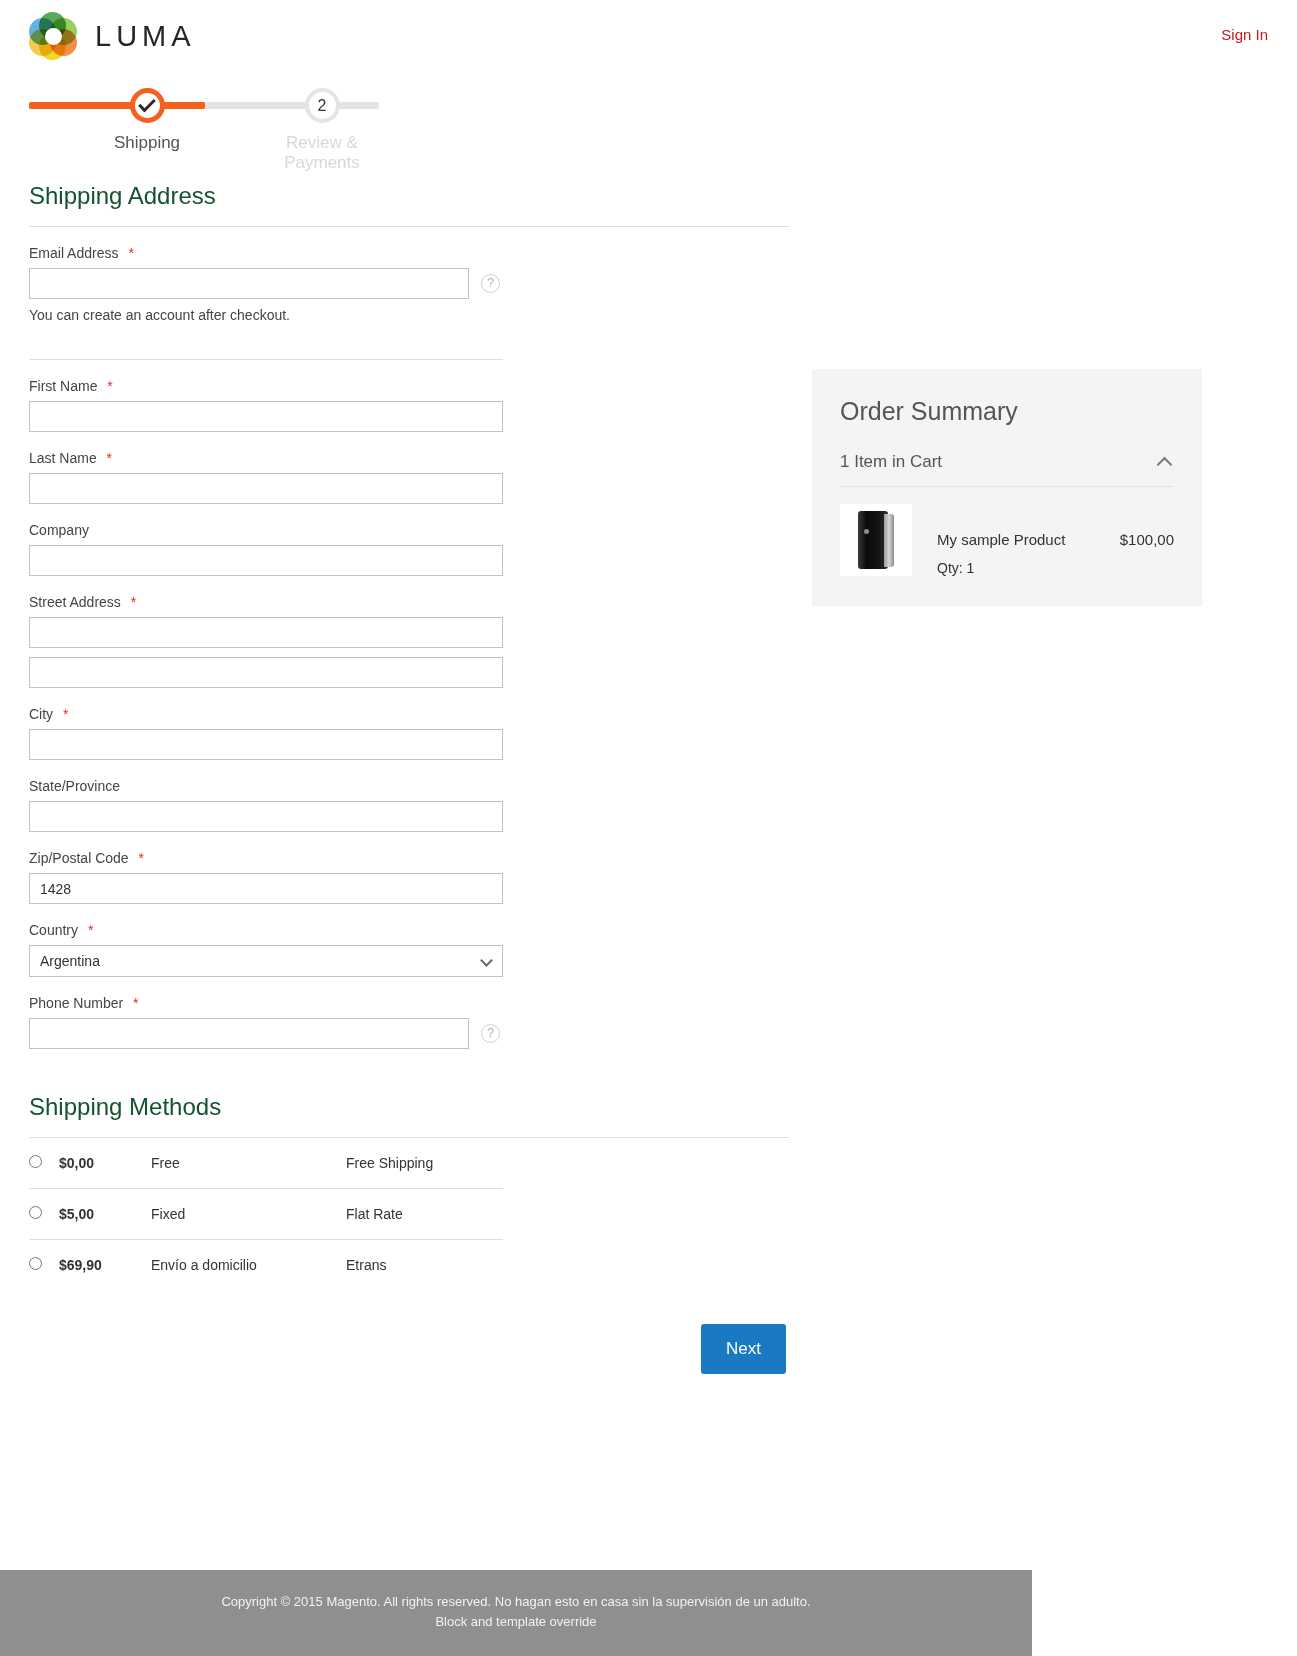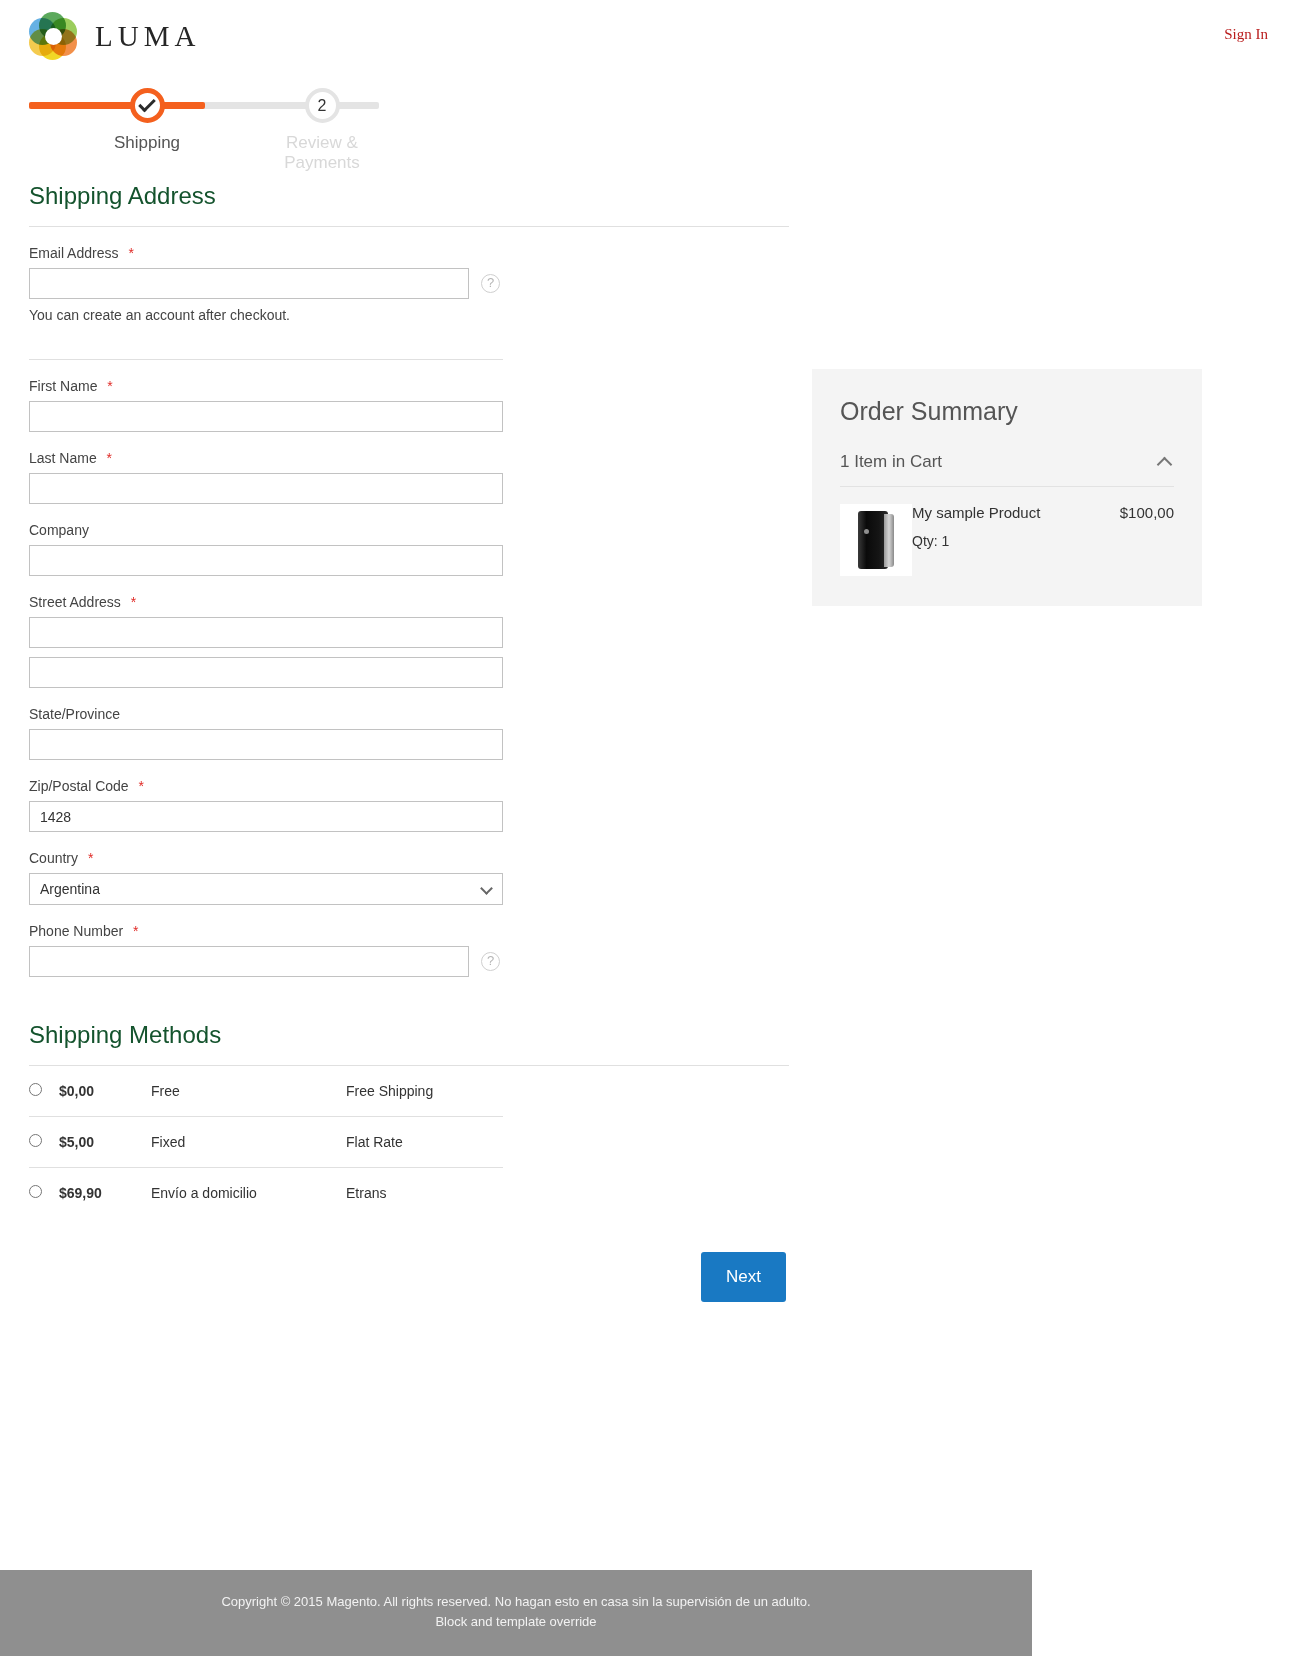--- a/index.html
+++ b/index.html
@@ -13,21 +13,20 @@
     min-height: 1656px;
     position: relative;
     color: #333333;
     -webkit-font-smoothing: antialiased;
   }
 
   
   .page-header {
     position: relative;
     height: 74px;
-    font-family: Liberation Serif, serif;
   }
   .logo {
     position: absolute;
     left: 29px; top: 12px;
     display: flex;
     align-items: center;
     gap: 18px;
   }
   .logo-mark {
     position: relative;
@@ -303,22 +302,23 @@
   .chevron-up {
     width: 11px; height: 11px;
     border-left: 2px solid #777;
     border-top: 2px solid #777;
     transform: rotate(45deg);
     margin-right: 4px;
     margin-top: 4px;
   }
   .cart-item {
     display: flex;
-    gap: 0;
+    gap: 25px;
     padding-top: 17px;
+    align-items: flex-end;
   }
   .thumb {
     width: 72px; height: 72px;
     background: #ffffff;
     position: relative;
     overflow: hidden;
     flex: 0 0 auto;
   }
   .thumb-tower {
     position: absolute;
@@ -464,20 +464,27 @@
       <label class="field-label">
         <span>Street Address</span>
         <span class="req-mark">*</span>
       </label>
       <input class="text-input" type="text" value="" style="">
       <div style="height:9px"></div>
       <input class="text-input" type="text" value="" style="">
     </div>
 
     
+    <div class="field">
+      <label class="field-label">
+        <span>City</span>
+        <span class="req-mark">*</span>
+      </label>
+      <input class="text-input" type="text" value="" style="">
+    </div>
 
     
     <div class="field">
       <label class="field-label">
         <span>State/Province</span>
       </label>
       <input class="text-input" type="text" value="" style="">
     </div>
 
     

